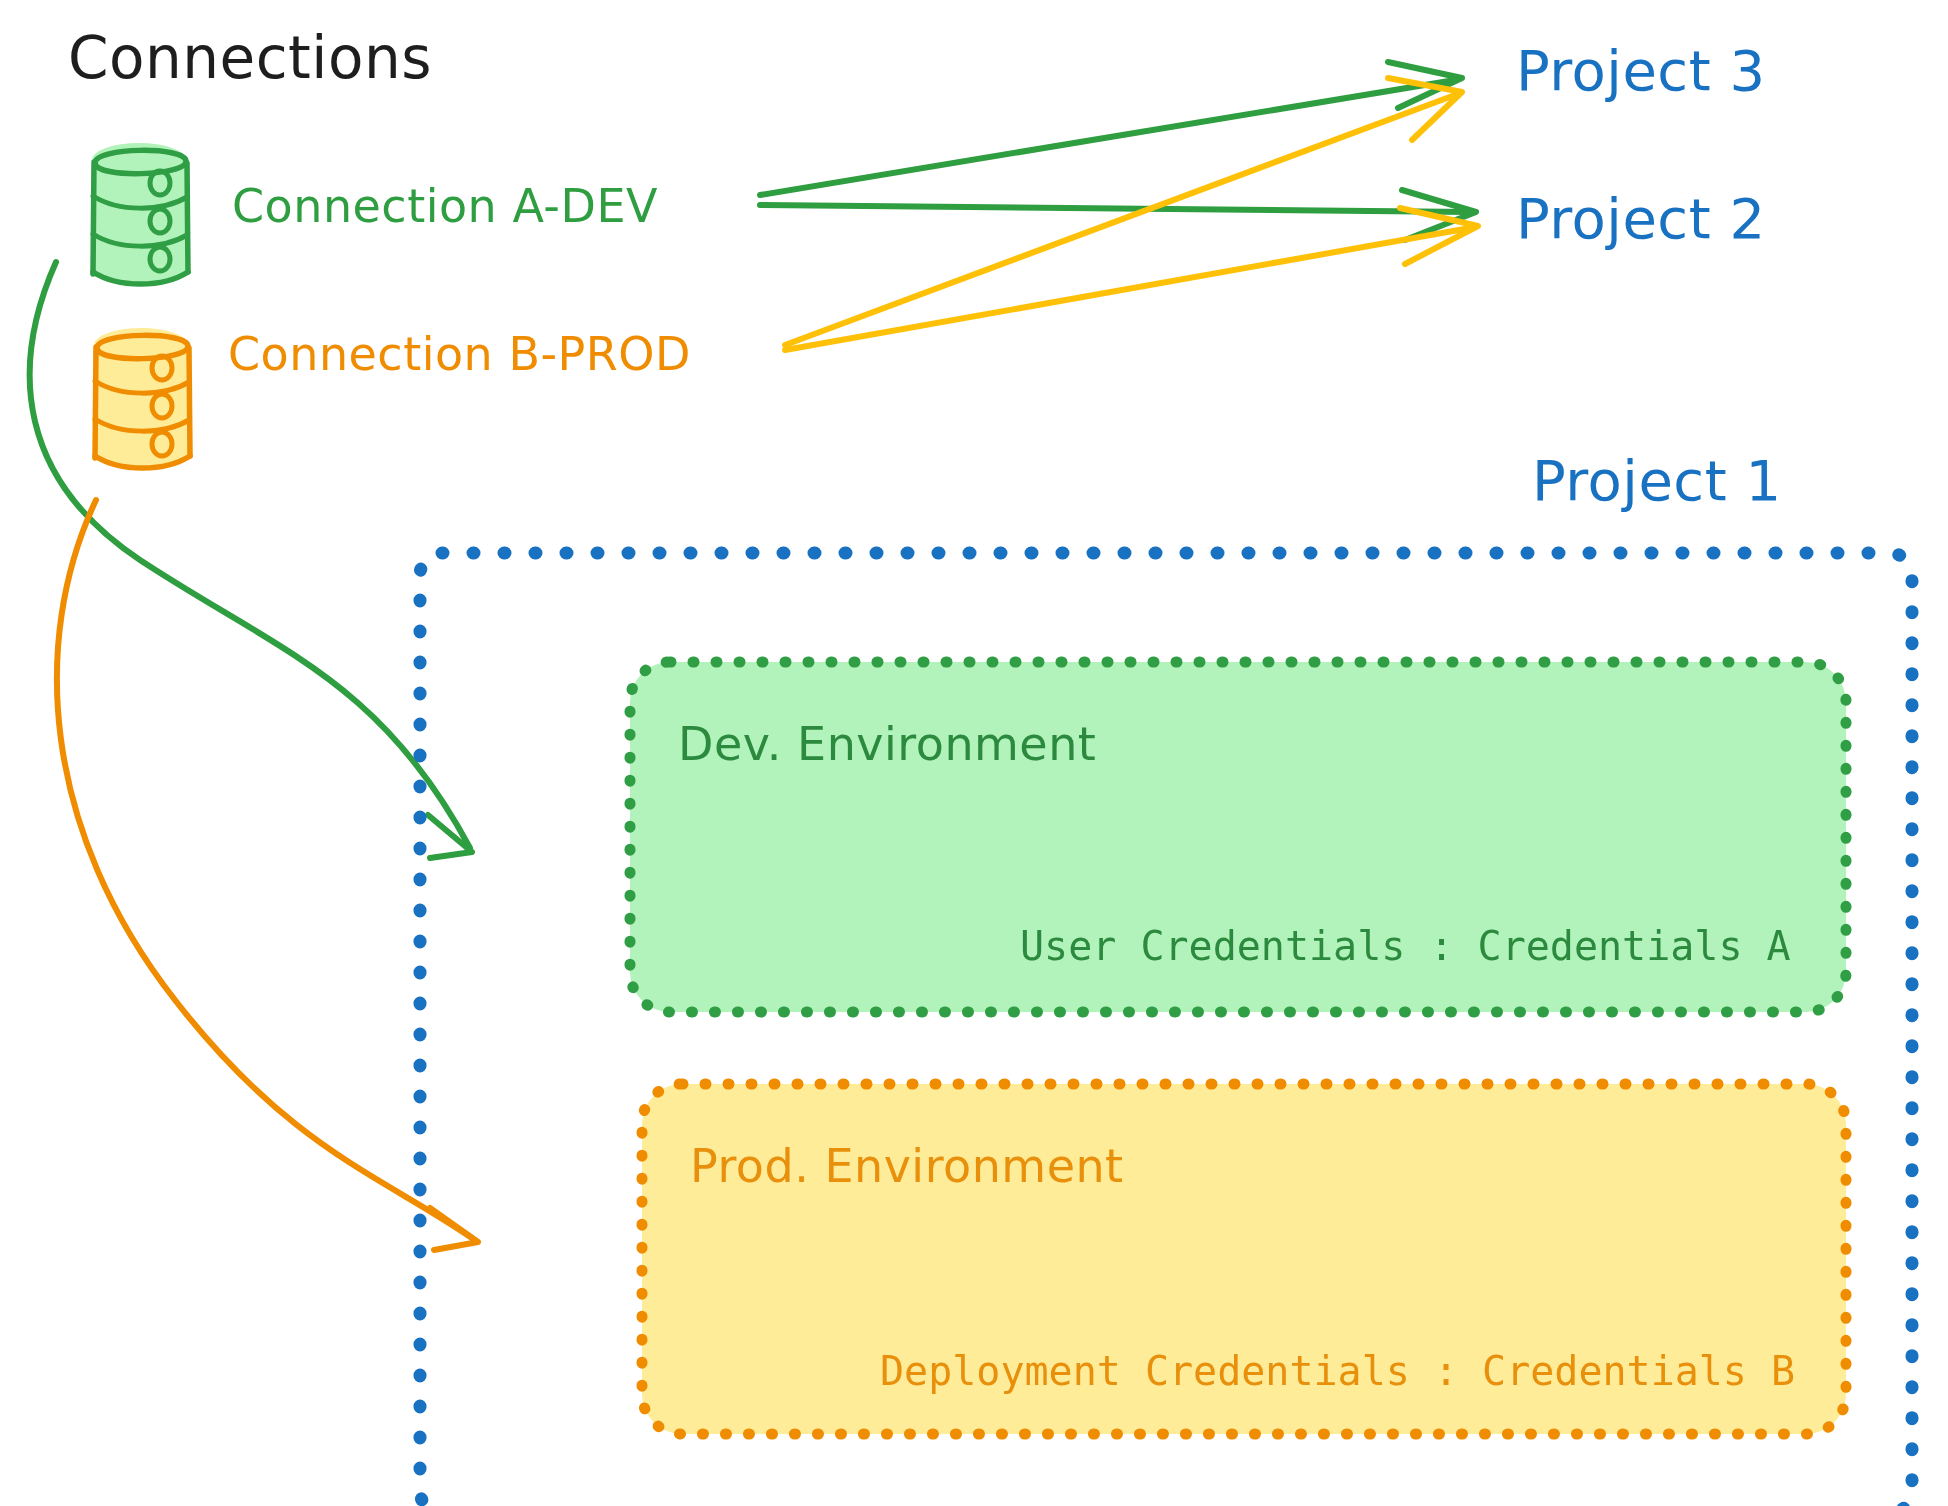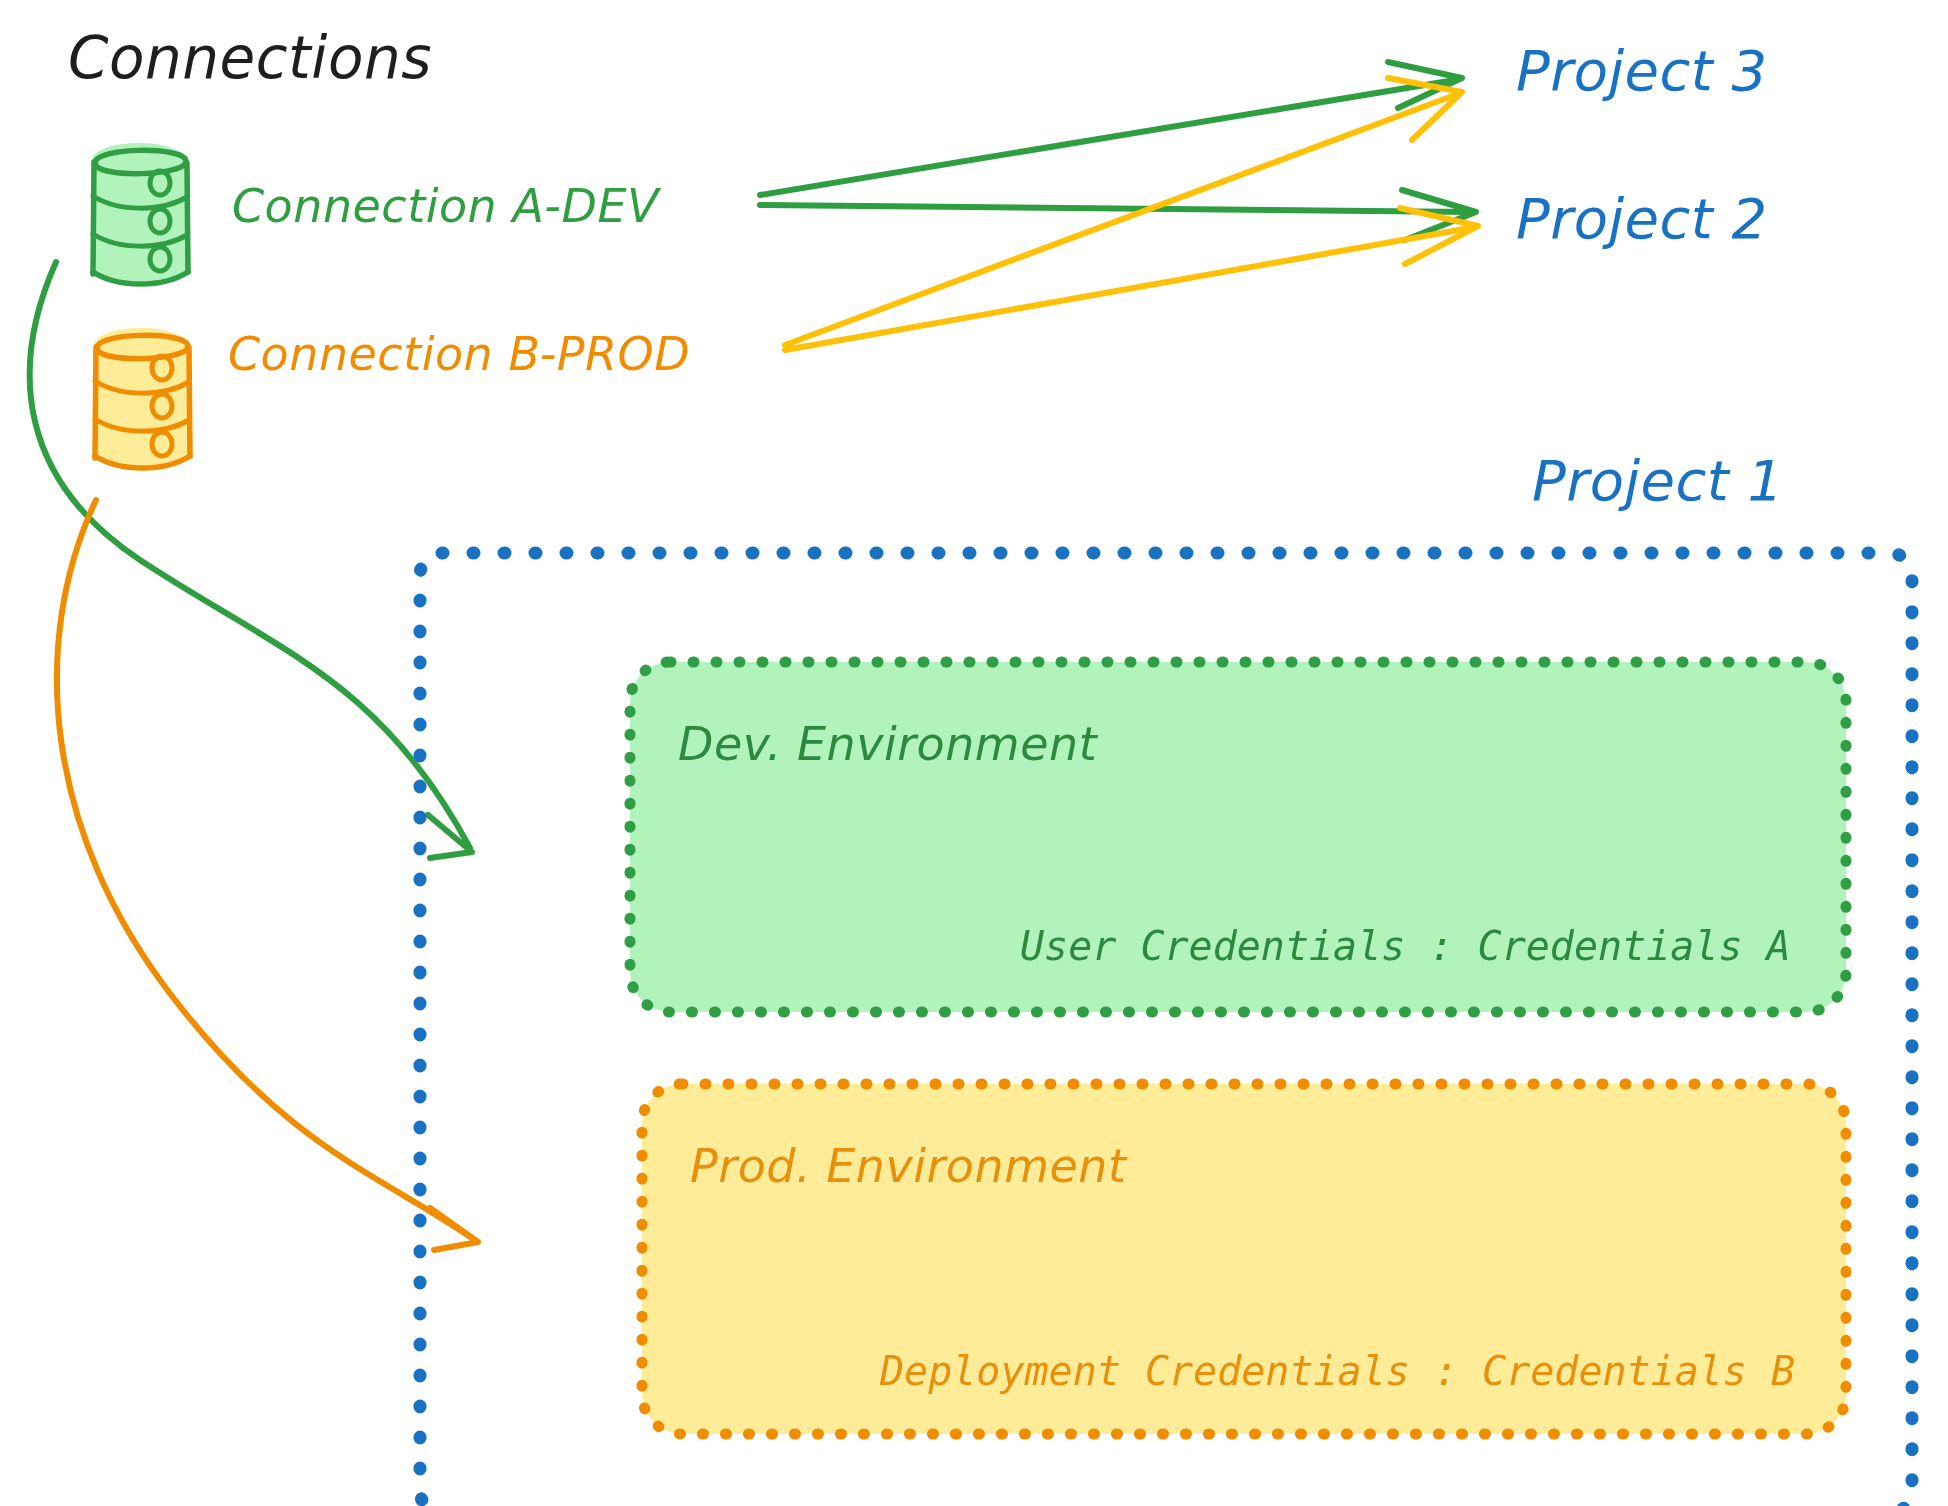--- a/index.html
+++ b/index.html
@@ -12,21 +12,20 @@
     width: 1948px;
     height: 1506px;
     overflow: hidden;
     font-family: "DejaVu Sans", sans-serif;
   }
   #stage {
     position: relative;
     width: 1948px;
     height: 1152px;
     background: #ffffff;
-    font-style: italic;
   }
   svg.layer {
     position: absolute;
     top: 0;
     left: 0;
     width: 1948px;
     height: 1506px;
   }
   .hand-text {
     font-family: "DejaVu Sans", sans-serif;

